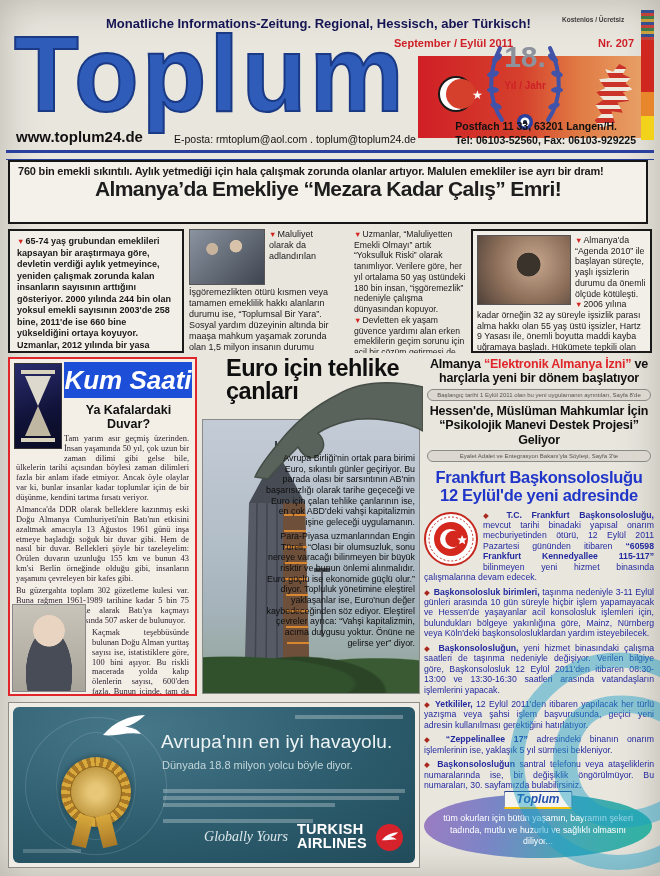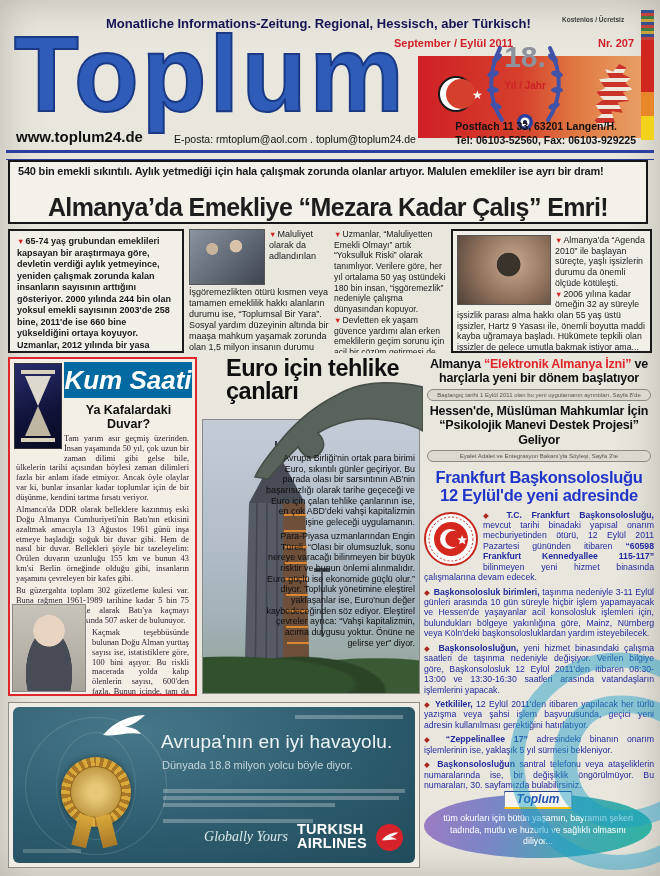--- a/index.html
+++ b/index.html
@@ -34,43 +34,43 @@
   .edgestrip .bars{height:30px;background:repeating-linear-gradient(180deg,#35508f 0 3px,#c2423a 3px 6px,#3f7a4b 6px 9px,#caa13c 9px 12px);}
   .edgestrip .r{height:52px;background:#d02620;}
   .edgestrip .o{height:24px;background:#e7862a;}
   .edgestrip .y{height:24px;background:#f3d21b;}
   .rule{position:absolute;left:6px;right:6px;top:150px;height:6px;
         border-top:3px solid #2b3f9f;border-bottom:1px solid #2b3f9f;}
   
   .leadbox{position:absolute;left:8px;top:160px;width:640px;height:64px;background:#f4f1ea;
            border:2px solid #161616;box-sizing:border-box;}
   .kicker{margin:3px 8px 0;font-size:11px;font-weight:800;letter-spacing:-.2px;white-space:nowrap;}
-  .headline{margin-top:16px;text-align:center;font-size:25px;font-weight:800;letter-spacing:-.6px;color:#1d1d1d;}
+  .headline{margin-top:0;text-align:center;font-size:21px;font-weight:800;letter-spacing:-.6px;color:#1d1d1d;}
   .topstrip{position:absolute;left:8px;top:229px;width:644px;height:124px;display:flex;gap:5px;}
   .c1{width:176px;box-sizing:border-box;border:2px solid #1a1a1a;background:#f2efe8;
       padding:5px 7px;font-size:9px;font-weight:600;line-height:1.28;color:#191919;overflow:hidden;}
   .c2{width:140px;font-size:9px;line-height:1.22;overflow:hidden;}
-  .c3{width:112px;font-size:8.6px;line-height:1.25;overflow:hidden;}
+  .c3{width:112px;font-size:8.6px;line-height:1.25;overflow:hidden;margin-left:20px;}
   .c4{flex:1;box-sizing:border-box;border:2px solid #1a1a1a;background:#f2efe8;padding:4px;
       font-size:8.8px;line-height:1.22;overflow:hidden;}
   .tri{color:#d3251f;font-size:7.5px;margin-right:1px;}
   .ph{border:1px solid #555;}
   .ph-men{float:left;width:74px;height:54px;margin:0 4px 2px 0;
       background:radial-gradient(circle at 30% 35%,#c8b39c 0 9%,transparent 10%),
                  radial-gradient(circle at 62% 30%,#d8c3aa 0 10%,transparent 11%),
                  linear-gradient(135deg,#8a93a0,#5d6570 60%,#3f4550);}
   .ph-wallet{float:left;width:92px;height:68px;margin:0 4px 2px 0;
       background:radial-gradient(circle at 55% 42%,#3a332c 0 18%,transparent 19%),
                  radial-gradient(circle at 60% 40%,#c9a88e,#8d6f5a 55%,#4e4038);}
   
   .kum{position:absolute;left:8px;top:357px;width:189px;height:339px;box-sizing:border-box;
        border:2px solid #e0262b;background:#f3efe7;overflow:hidden;}
   .hourglass{position:absolute;left:4px;top:4px;width:46px;height:84px;z-index:2;
        background:linear-gradient(160deg,#2a2d6e,#101238 60%,#0a0b22);border:1px solid #333;}
-  .kum-banner{margin:3px 3px 0 54px;height:36px;background:#0369a1;color:#fff;
+  .kum-banner{margin:3px 3px 0 54px;height:36px;background:#1d4ed8;color:#fff;
        font-weight:800;font-style:italic;font-size:26px;display:flex;align-items:center;justify-content:center;}
   .kum-sub{margin:5px 4px 2px 56px;text-align:center;font-weight:800;font-size:12.5px;color:#111;}
   .kum-body{position:relative;padding:1px 6px 0;font-family:"Liberation Serif",serif;
        font-size:8.4px;line-height:1.16;color:#2a1c2c;}
   .kum-body p{margin:0 0 3px;}
   .hg-spacer{float:left;width:48px;height:22px;}
   .au-spacer{float:left;width:76px;height:112px;}
   .kum-photo{position:absolute;left:2px;bottom:2px;width:72px;height:86px;z-index:2;border:1px solid #888;
        background:radial-gradient(circle at 50% 30%,#e8d4c0 0 22%,transparent 23%),
                   radial-gradient(ellipse at 50% 80%,#474c56 0 45%,transparent 46%),
@@ -193,21 +193,21 @@
     <div class="edgestrip">
       <div class="bars"></div>
       <div class="r"></div>
         <div class="o"></div>
         <div class="y"></div>
     </div>
   </header>
   <div class="rule"></div>
 
   <section class="leadbox">
-    <div class="kicker">540 bin emekli sıkıntılı. Aylık yetmediği için hala çalışmak zorunda olanlar artıyor. Malulen emekliler ise ayrı bir dram!</div>
+    <div class="kicker">760 bin emekli sıkıntılı. Aylık yetmediği için hala çalışmak zorunda olanlar artıyor. Malulen emekliler ise ayrı bir dram!</div>
     <div class="headline">Almanya’da Emekliye “Mezara Kadar Çalış” Emri!</div>
   </section>
 
   <section class="topstrip">
     <div class="c1"><span class="tri">▼</span><span>65-74 yaş grubundan emeklileri kapsayan bir araştırmaya göre, devletin verdiği aylık yetmeyince, yeniden çalışmak zorunda kalan insanların sayısının arttığını gösteriyor. 2000 yılında 244 bin olan yoksul emekli sayısının 2003'de 258 bine, 2011'de ise 660 bine yükseldiğini ortaya koyuyor. Uzmanlar, 2012 yılında bir yasa değişikliğini kaçınılmaz görüyor.</span></div>
     <div class="c2">
       <div class="ph ph-men"></div>
       <span class="tri">▼</span><span>Maluliyet olarak da adlandırılan İşgöremezlikten ötürü kısmen veya tamamen</span>
       <span>emeklilik hakkı alanların durumu ise, “Toplumsal Bir Yara”. Sosyal yardım düzeyinin altında bir maaşa mahkum yaşamak zorunda olan 1,5 milyon insanın durumu son 10 yılda kötüleşti.</span>
     </div>

